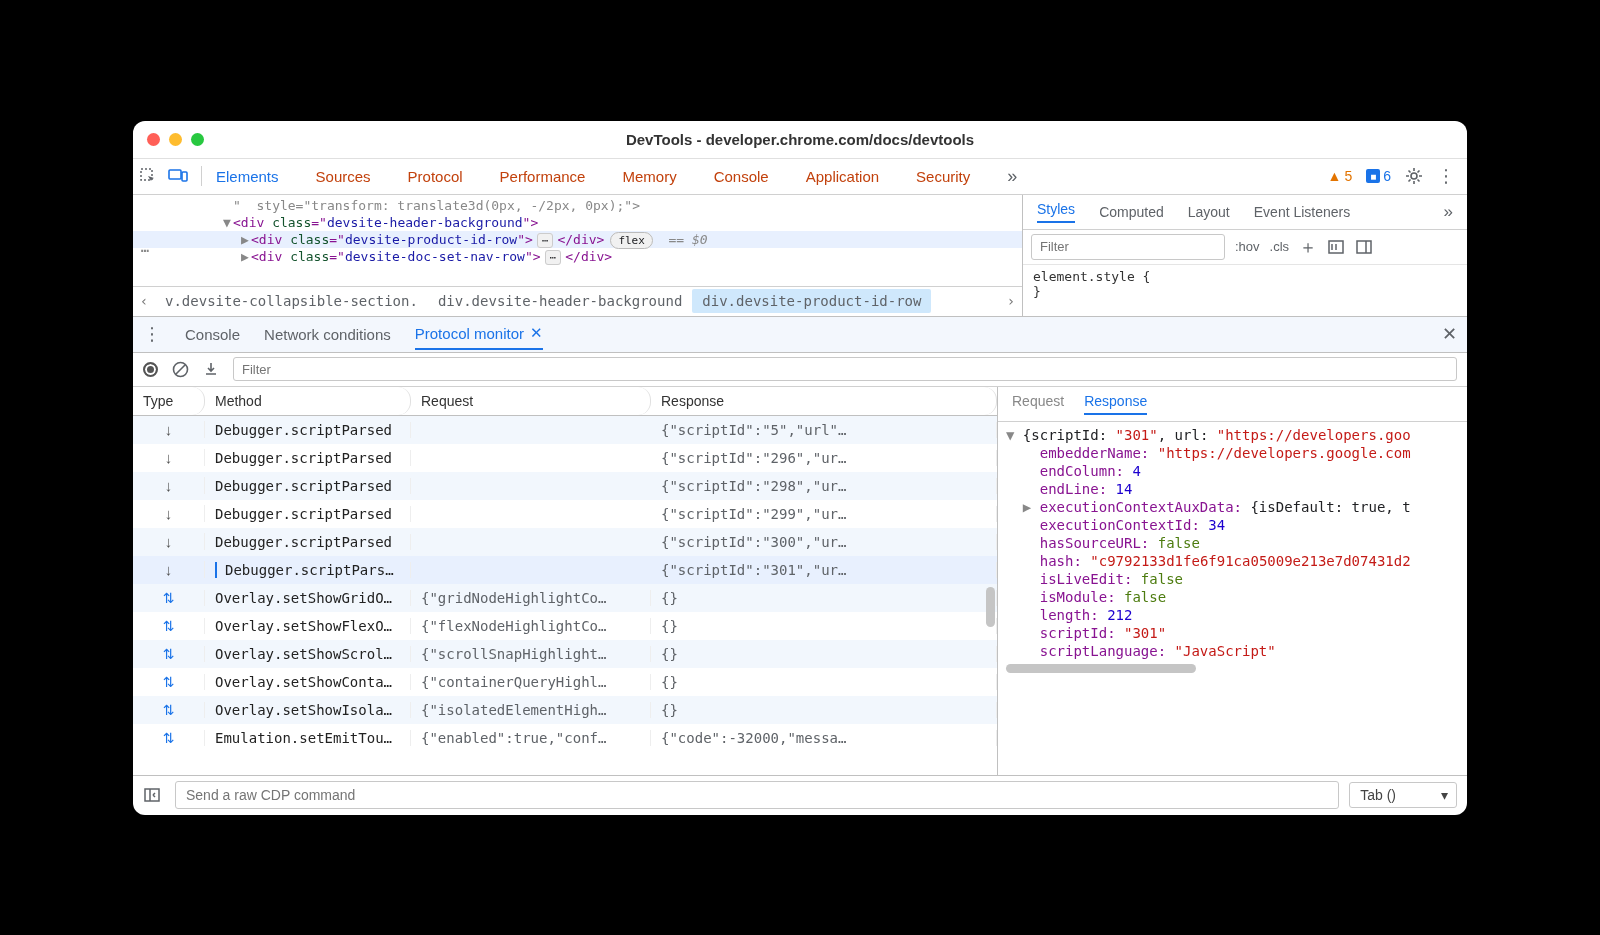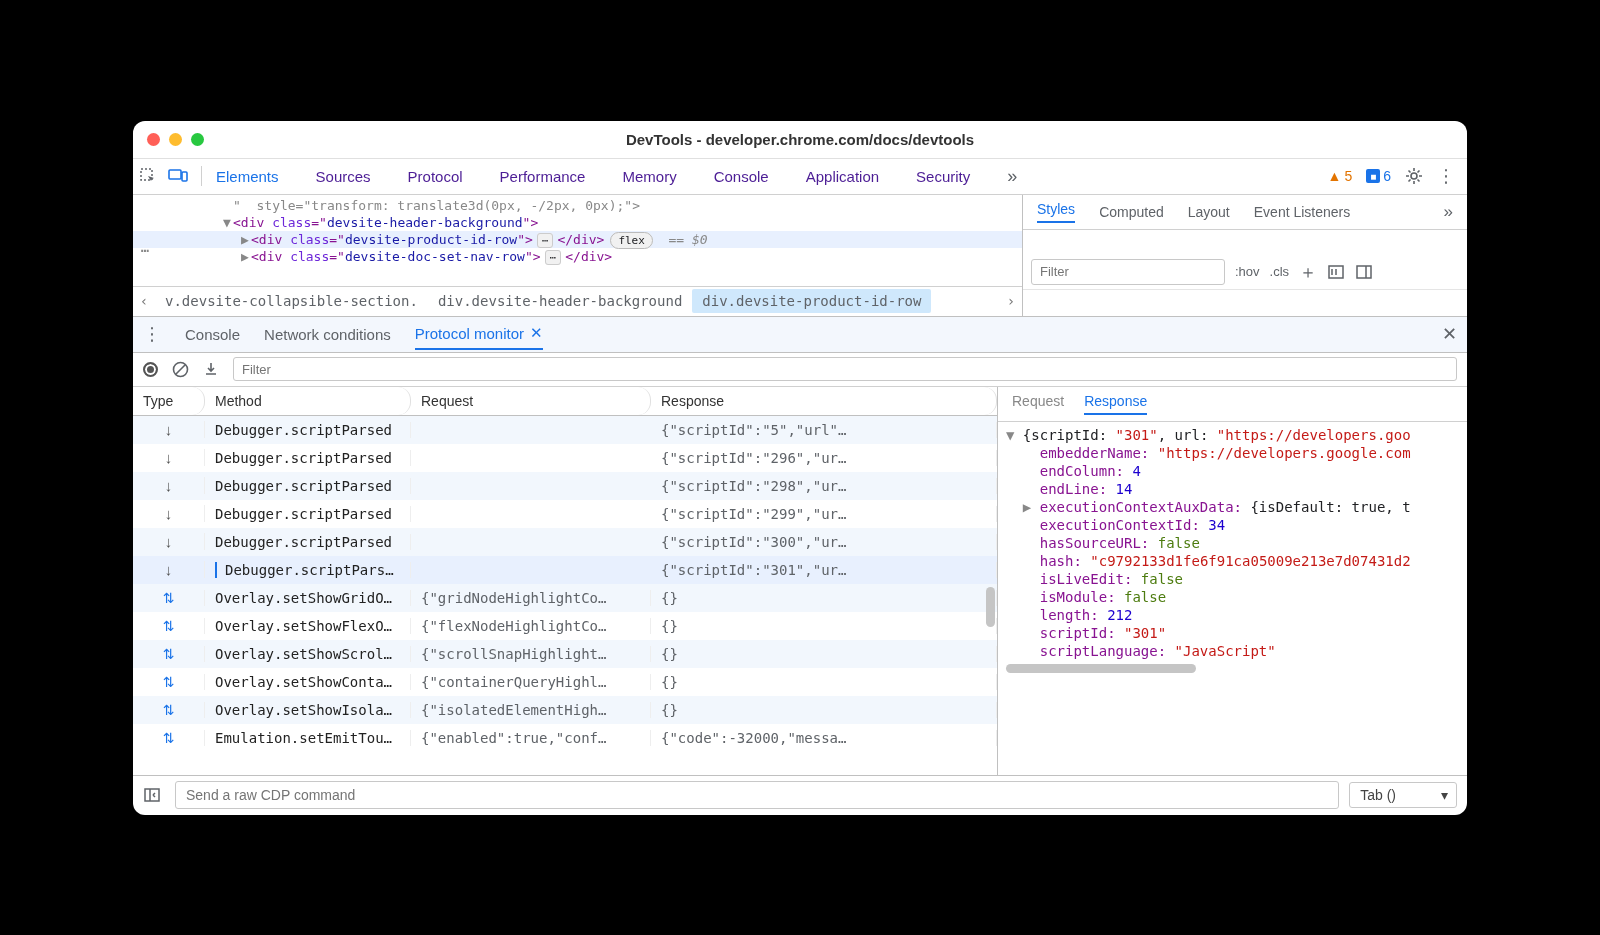--- a/index.html
+++ b/index.html
@@ -41,45 +41,45 @@
 
 .toolbar {
   height: 36px;
   display:flex;
   align-items:center;
   border-bottom:1px solid #d0d0d0;
   font-size:15px;
 }
 .tool-ico { width:30px; display:flex; justify-content:center; color:#5f6368; }
 .tabs { display:flex; gap:37px; padding-left:6px; flex:1; align-items:center; }
-.tabs span { color:#4c1d95; cursor:pointer; }
+.tabs span { color:#c2410c; cursor:pointer; }
 .tabs span.active { color:#1a73e8; }
 .toolbar-right { display:flex; align-items:center; gap:14px; padding-right:12px; }
 .warn { color:#e37400; display:flex; align-items:center; gap:3px; font-size:14px;}
 .issue { color:#1a73e8; display:flex; align-items:center; gap:3px; font-size:14px;}
 .gear, .kebab { color:#5f6368; }
 
 .main-split { display:flex; height: 122px; border-bottom:1px solid #c0c0c0; }
 .dom-pane { flex:1; font-family: Menlo, Consolas, monospace; font-size:13px; overflow:hidden; position:relative; }
 .dom-lines { padding:2px 0 0 0; }
 .dom-line { white-space:pre; padding:1px 0; }
 .gutter-dots { position:absolute; left:8px; top:48px; color:#888; font-weight:bold; letter-spacing:2px;}
 .tri { color:#888; display:inline-block; width:10px; }
 .tag-p { color:#881391; }
-.tag-a { color:#6d28d9; }
+.tag-a { color:#14532d; }
 .tag-v { color:#1a1aa6; }
 .chip { background:#f1f1f1; border:1px solid #ccc; border-radius:3px; font-size:11px; padding:0 4px; margin:0 4px;}
 .flexchip { background:#f1f1f1; border:1px solid #bbb; border-radius:10px; font-size:11px; padding:1px 7px; margin-left:6px; }
 .dim { color:#888; font-style:italic; }
 .crumbbar { display:flex; align-items:center; height:30px; font-size:14px; border-top:1px solid #d0d0d0; background:#fff; position:absolute; bottom:0; left:0; right:0;}
 .crumbbar .ch { width:22px; text-align:center; color:#777; }
 .crumb { padding:4px 10px; color:#5f6368; }
 .crumb.sel { background:#cfe8fc; border-radius:2px; }
 
-.styles-pane { width:445px; border-left:1px solid #c0c0c0; display:flex; flex-direction:column; font-size:14px;gap:25px;}
+.styles-pane { width:445px; border-left:1px solid #c0c0c0; display:flex; flex-direction:column; font-size:14px;}
 .styles-tabs { display:flex; align-items:center; gap:24px; padding:6px 14px; border-bottom:1px solid #d0d0d0;}
 .styles-tabs span { color:#5f6368; cursor:pointer;}
 .styles-tabs span.active { color:#1a73e8; border-bottom:2px solid #1a73e8; padding-bottom:4px;}
 .styles-filter-row { display:flex; align-items:center; gap:10px; padding:4px 8px; border-bottom:1px solid #e5e5e5;}
 .styles-filter-row input { flex:0 0 190px; height:26px; border:1px solid #c8c8c8; border-radius:3px; padding:0 8px; font-size:13px;}
 .pill { color:#5f6368; font-size:13px; }
 .styles-body { font-family:Menlo,Consolas,monospace; font-size:13px; padding:4px 10px; color:#333; }
 
 .drawer-tabs { display:flex; align-items:center; height:36px; border-bottom:1px solid #c0c0c0; padding:0 10px; gap:24px; background:#f3f7fd;}
 .drawer-tabs .dtab { color:#5f6368; font-size:15px; cursor:pointer; display:flex; align-items:center; gap:6px; }

